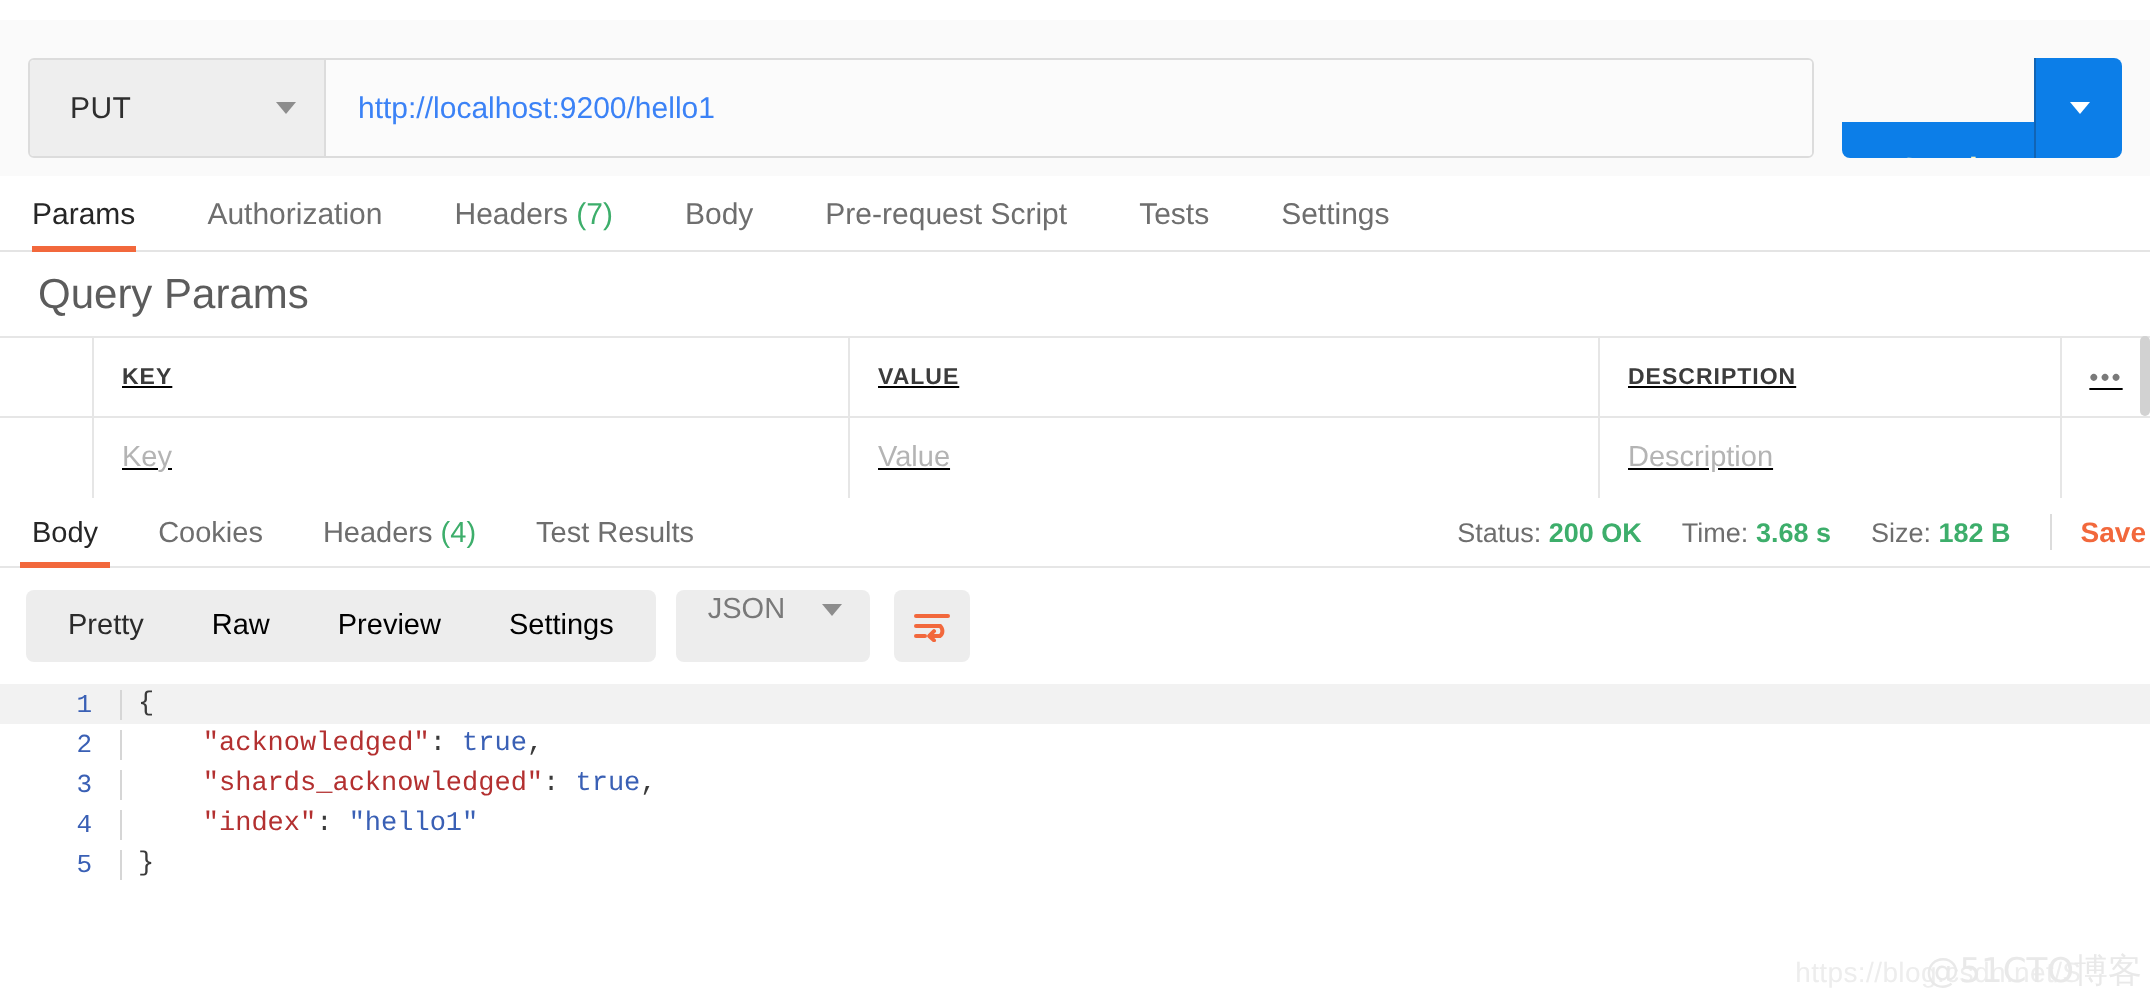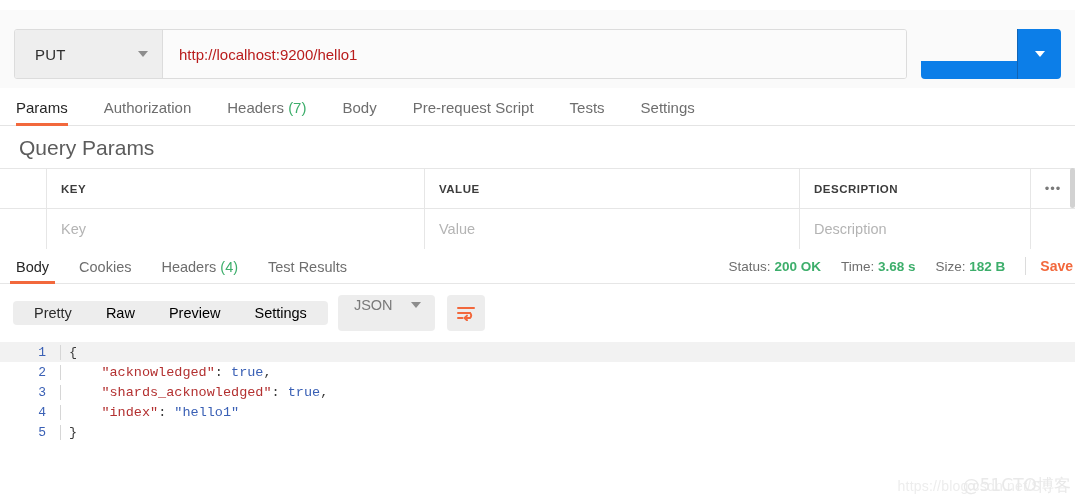--- a/index.html
+++ b/index.html
@@ -62,21 +62,21 @@
     border-top: 6px solid #8d8d8d;
   }
   .url-input {
     flex: 1 1 auto;
     height: 100%;
     border: 0;
     outline: none;
     background: #fbfbfb;
     font-family: "Liberation Sans", sans-serif;
     font-size: 15px;
-    color: #b91c1c;
+    color: #3b82f6;
     padding: 0 16px;
   }
   .send-group {
     flex: 0 0 auto;
     margin-left: 14px;
     display: flex;
     height: 50px;
     border-radius: 4px;
     overflow: hidden;
   }
@@ -154,20 +154,21 @@
     color: #5c5c5c;
     background: #ffffff;
   }
   .params-table {
     position: absolute;
     left: 0; top: 168px;
     width: 1075px;
     background: #ffffff;
     border-top: 1px solid #e6e6e6;
     border-bottom: 1px solid #e6e6e6;
+    text-decoration: underline;
   }
   .pt-row { display: flex; height: 40px; }
   .pt-row.header { border-bottom: 1px solid #e6e6e6; }
   .pt-cell {
     border-right: 1px solid #e6e6e6;
     display: flex;
     align-items: center;
     padding: 0 0 0 14px;
     overflow: hidden;
   }
@@ -245,21 +246,21 @@
     width: 1075px; height: 58px;
     display: flex;
     align-items: center;
     padding-left: 13px;
     background: #ffffff;
   }
   .seg-group {
     display: flex;
     background: #ededed;
     border-radius: 4px;
-    height: 24px;
+    height: 36px;
     align-items: center;
     padding: 0 4px;
   }
   .seg {
     font-size: 14.5px;
     color: #000000;
     padding: 0 17px;
     line-height: 36px;
     cursor: pointer;
     white-space: nowrap;

